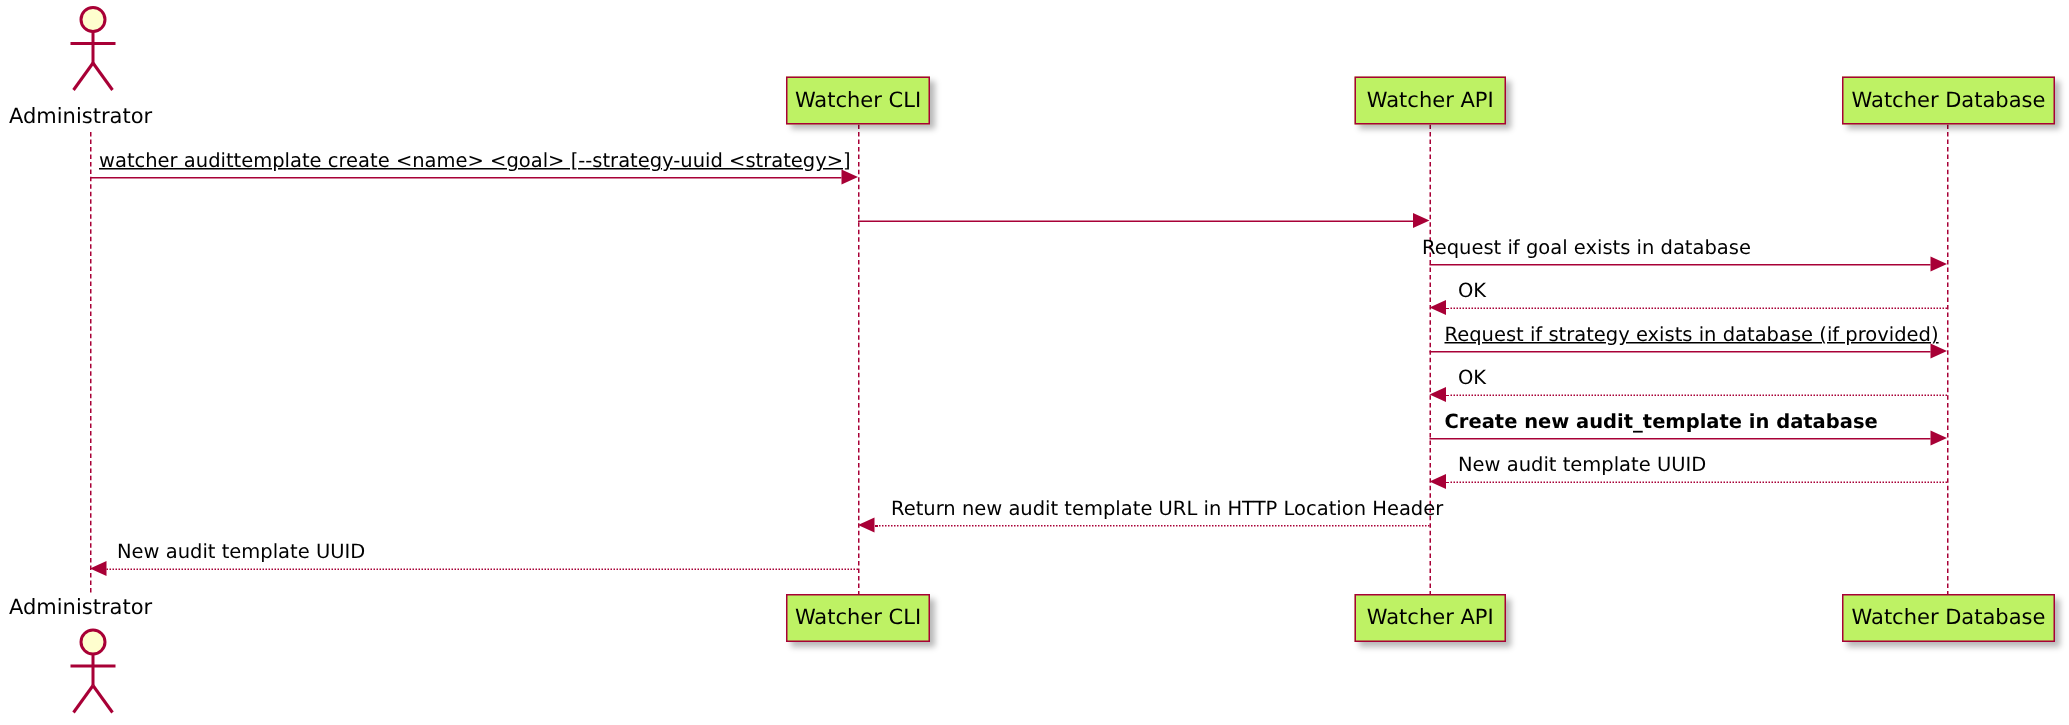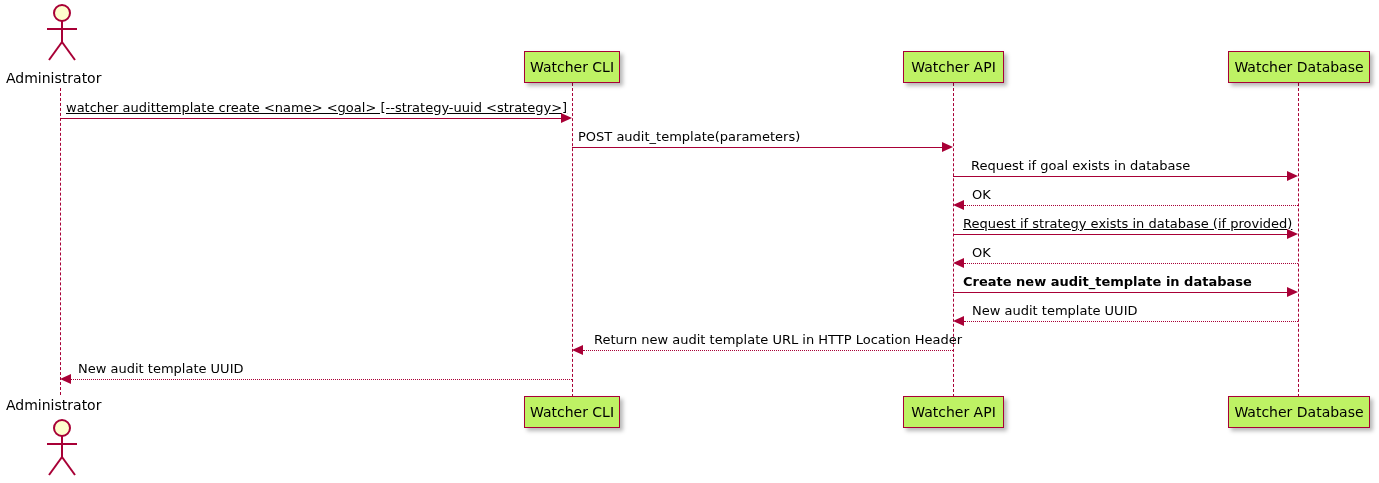--- a/index.html
+++ b/index.html
@@ -106,25 +106,24 @@
     <span>Watcher API</span>
   </div>
   <div class="pbox" style="left:1228px; top:51px; width:142px; height:32px;">
     <span>Watcher Database</span>
   </div>
 
   <div class="msg-label" style="left:66px; top:101px;text-decoration:underline;">watcher audittemplate create &lt;name&gt; &lt;goal&gt; [--strategy-uuid &lt;strategy&gt;]</div>
   <div class="msg-line solid" style="left:60px; top:118px; width:501px;"></div>
   <div class="arrowhead right" style="left:561px; top:113px;"></div>
 
-  <div class="msg-label" style="left:578px; top:130px;">POST audit_template(parameters)</div>
   <div class="msg-line solid" style="left:572px; top:147px; width:370px;"></div>
   <div class="arrowhead right" style="left:942px; top:142px;"></div>
 
-  <div class="msg-label" style="left:971px; top:159px;">Request if goal exists in database</div>
+  <div class="msg-label" style="left:948px; top:159px;">Request if goal exists in database</div>
   <div class="msg-line solid" style="left:953px; top:176px; width:334px;"></div>
   <div class="arrowhead right" style="left:1287px; top:171px;"></div>
 
   <div class="msg-label" style="left:972px; top:188px;">OK</div>
   <div class="msg-line dotted" style="left:964px; top:205px; width:334px;"></div>
   <div class="arrowhead left" style="left:953px; top:200px;"></div>
 
   <div class="msg-label" style="left:963px; top:217px;text-decoration:underline;">Request if strategy exists in database (if provided)</div>
   <div class="msg-line solid" style="left:953px; top:234px; width:334px;"></div>
   <div class="arrowhead right" style="left:1287px; top:229px;"></div>

